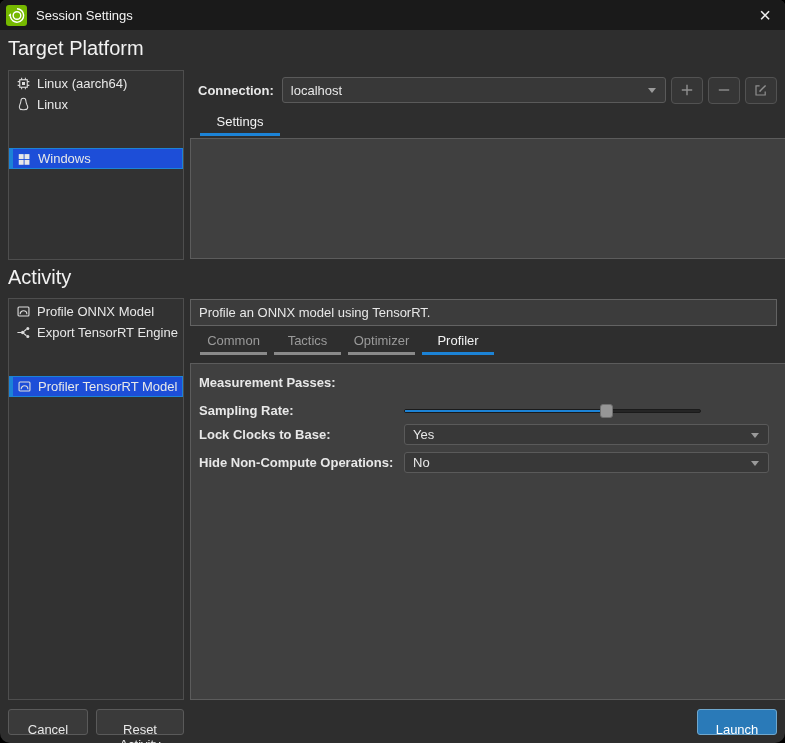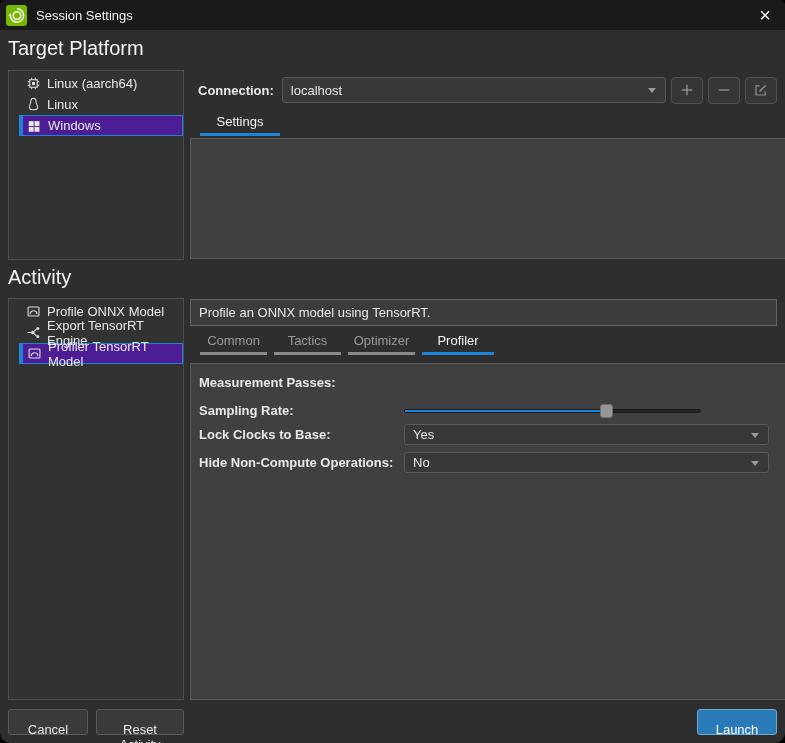--- a/index.html
+++ b/index.html
@@ -9,24 +9,24 @@
     font-family:"Liberation Sans",sans-serif;color:#e8e8e8;font-size:13px;
   }
   
   .titlebar{position:absolute;top:0;left:0;right:0;height:30px;background:#1a1a1a;display:flex;align-items:center;}
   .app-icon{width:21px;height:21px;margin-left:6px;background:#76b900;border-radius:3px;display:flex;align-items:center;justify-content:center;}
   .title{margin-left:9px;font-size:13px;color:#f2f2f2;}
   .close-btn{position:absolute;right:4px;top:0;width:32px;height:30px;display:flex;align-items:center;justify-content:center;font-size:20px;color:#eee;cursor:pointer;}
   
   .heading{position:absolute;left:8px;font-size:20px;color:#f2f2f2;}
   
-  .listbox{position:absolute;left:8px;width:176px;background:#323232;border:1px solid #4e4e4e;box-sizing:border-box;padding-top:2px;padding-left:10px;}
+  .listbox{position:absolute;left:8px;width:176px;background:#323232;border:1px solid #4e4e4e;box-sizing:border-box;padding-top:2px;}
   .row{height:21px;display:flex;align-items:center;gap:6px;padding-left:6px;box-sizing:border-box;cursor:pointer;}
   .row .ic{width:16px;height:16px;display:flex;align-items:center;justify-content:center;flex:0 0 16px;}
-  .row.selected{background:#4c1d95;border:1px solid var(--accent,#1c83d6);border-left:4px solid var(--accent,#1c83d6);padding-left:3px;}
+  .row.selected{background:#1d4ed8;border:1px solid var(--accent,#1c83d6);border-left:4px solid var(--accent,#1c83d6);padding-left:3px;margin-top:33px;}
   
   .conn-row{position:absolute;left:190px;top:76px;width:587px;height:28px;display:flex;align-items:center;}
   .conn-label{font-weight:bold;margin-left:8px;margin-right:8px;white-space:nowrap;}
   .combo{position:relative;height:26px;background:#383838;border:1px solid #5a5a5a;border-radius:3px;box-sizing:border-box;display:flex;align-items:center;padding:0 24px 0 8px;cursor:pointer;}
   .combo.grow{flex:1;}
   .caret{position:absolute;right:9px;top:50%;margin-top:-2px;width:0;height:0;border-left:4px solid transparent;border-right:4px solid transparent;border-top:5px solid #9a9a9a;}
   .icon-btn{width:32px;height:27px;margin-left:5px;background:#363636;border:1px solid #525252;border-radius:4px;box-sizing:border-box;display:flex;align-items:center;justify-content:center;cursor:pointer;padding:0;}
   
   .tab{display:inline-block;text-align:center;padding-bottom:4px;border-bottom:3px solid transparent;color:#9a9a9a;cursor:pointer;}
   .tab.inactive{border-bottom-color:#8a8a8a;}

